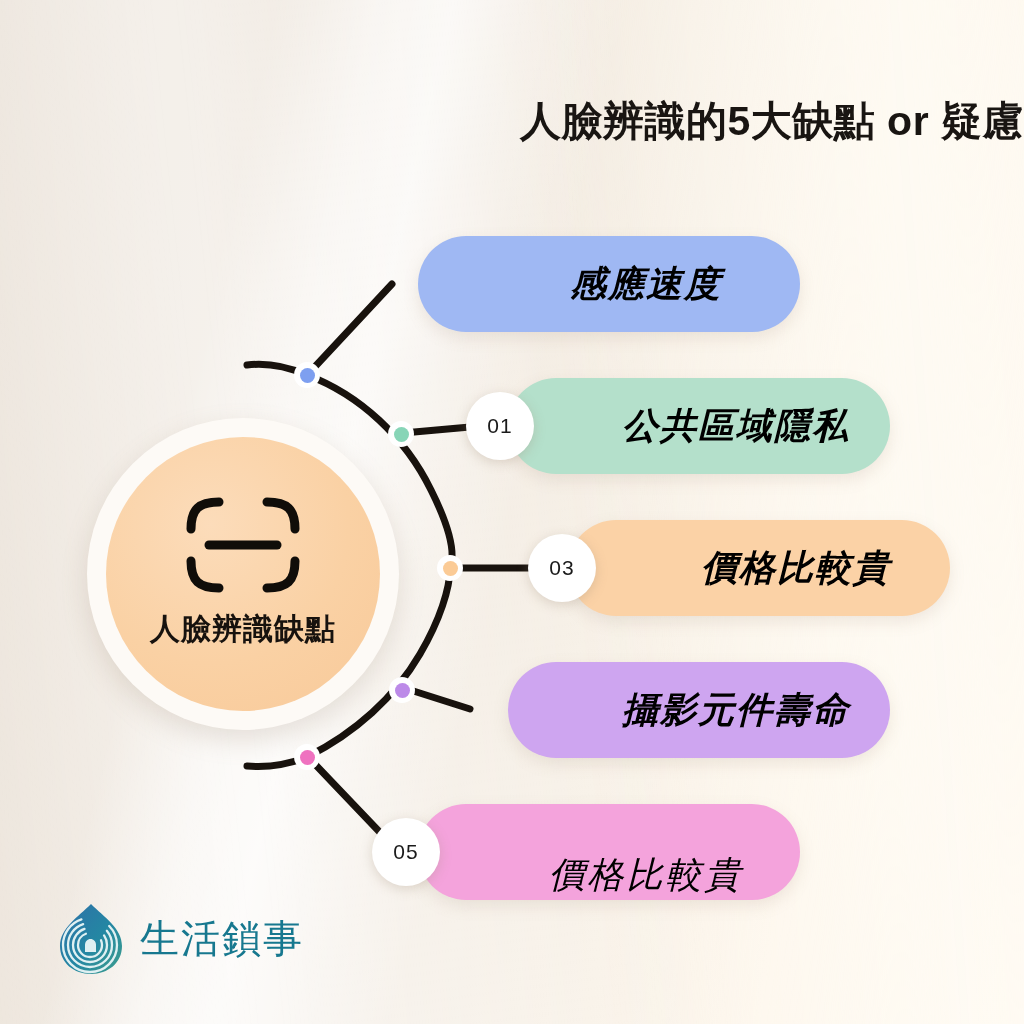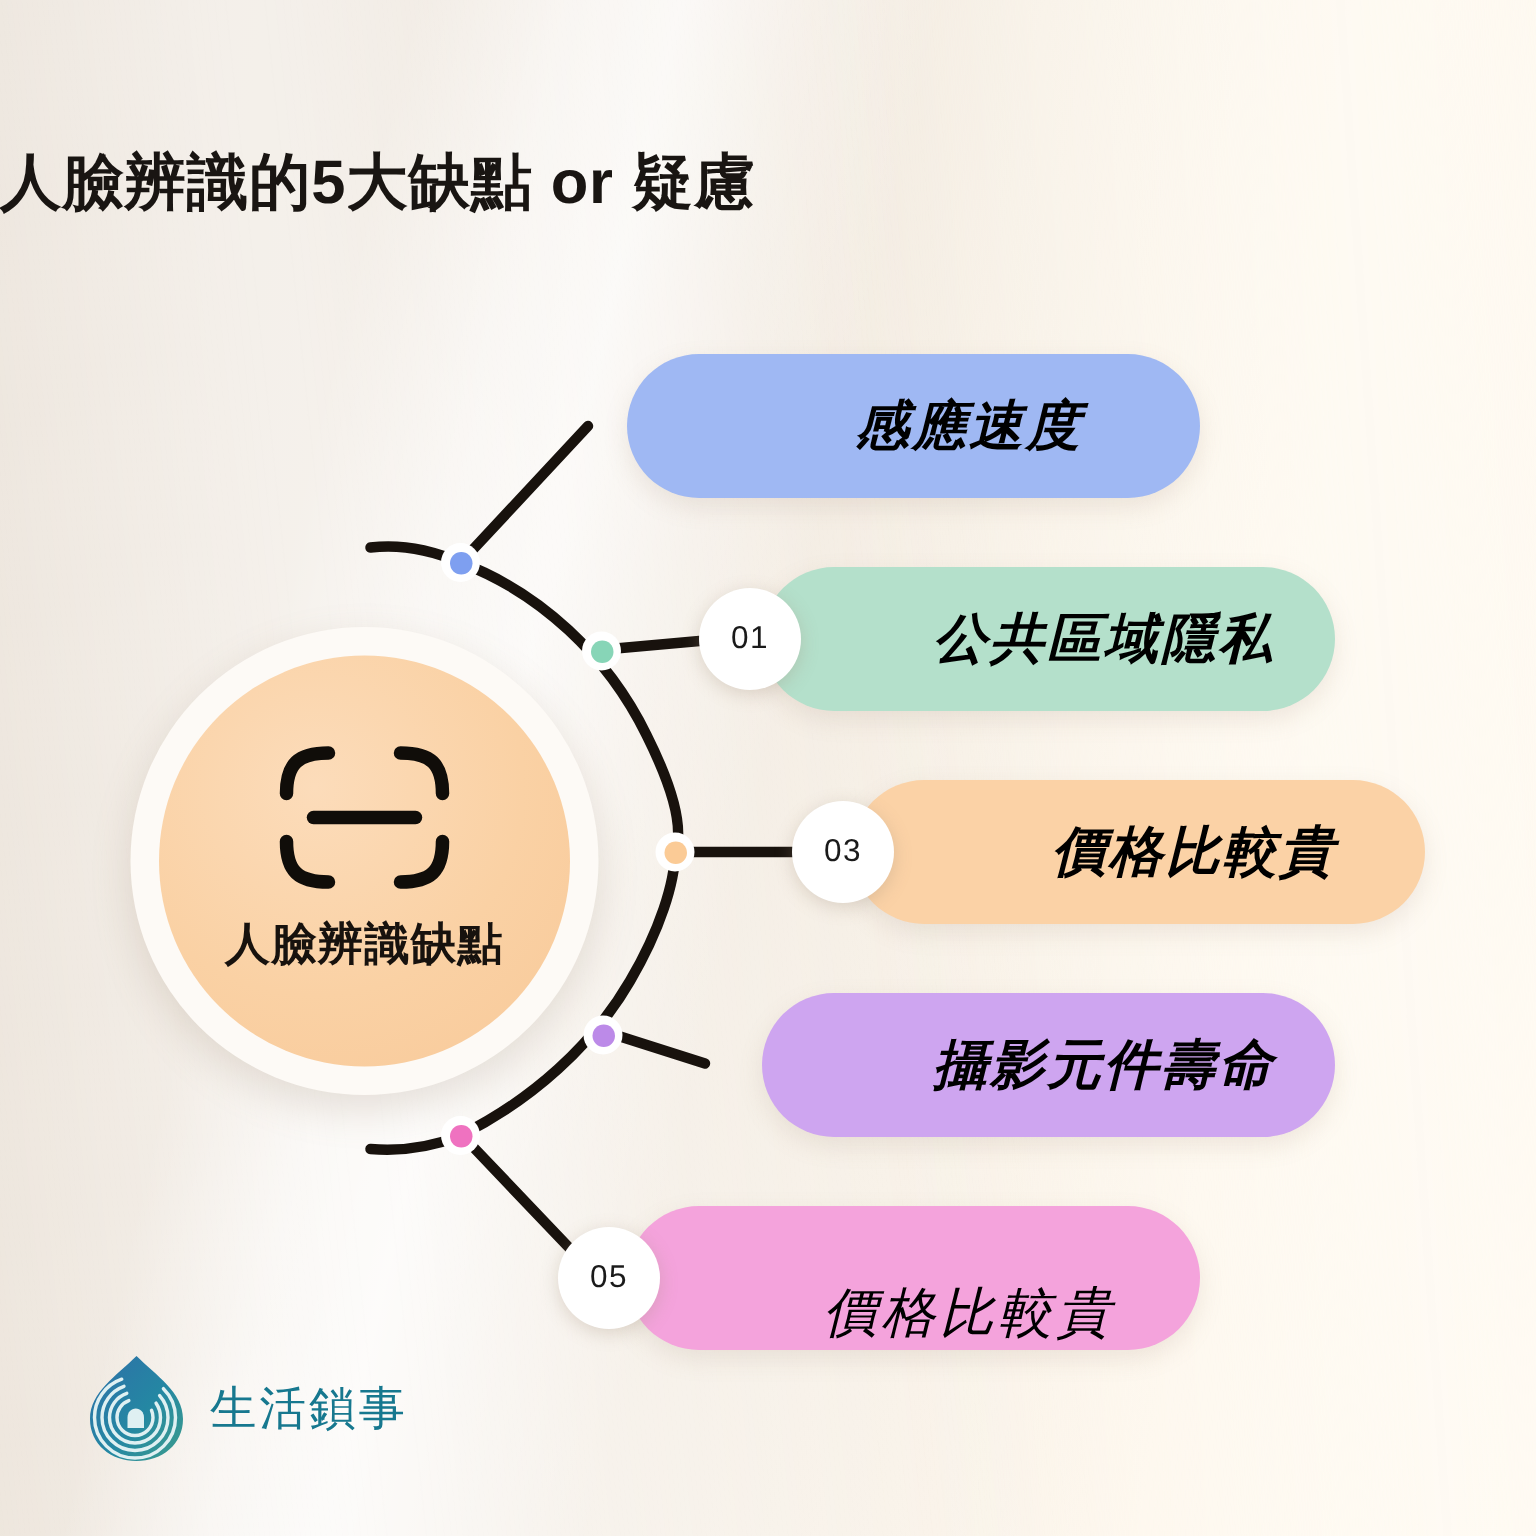--- a/index.html
+++ b/index.html
@@ -47,21 +47,21 @@
     background: linear-gradient(92deg, rgba(255,255,255,0) 0%, rgba(255,252,245,.75) 50%, rgba(255,255,255,0) 100%);
     transform: rotate(-6deg);
     filter: blur(40px);
   }
 
   
   #title {
     position: absolute;
     left: 0; top: 94px;
     width: 1024px;
-    text-align: left;
+    text-align: right;
     font-size: 41px;
     font-weight: 700;
     letter-spacing: 0.5px;
     color: #191512;
     z-index: 6;
     white-space: nowrap;
   }
 
   
   #connectors {
@@ -183,21 +183,21 @@
   #brand {
     position: absolute;
     left: 52px; top: 900px;
     display: flex;
     align-items: center;
     gap: 10px;
     z-index: 8;
   }
   #brand-mark { width: 78px; height: 78px; }
   #brand-name {
-    font-size: 31px;
+    font-size: 39px;
     font-weight: 400;
     color: #17788f;
     letter-spacing: 2px;
     font-family: "DejaVu Sans", sans-serif;
     white-space: nowrap;
   }
 </style>
 </head>
 <body>
 

